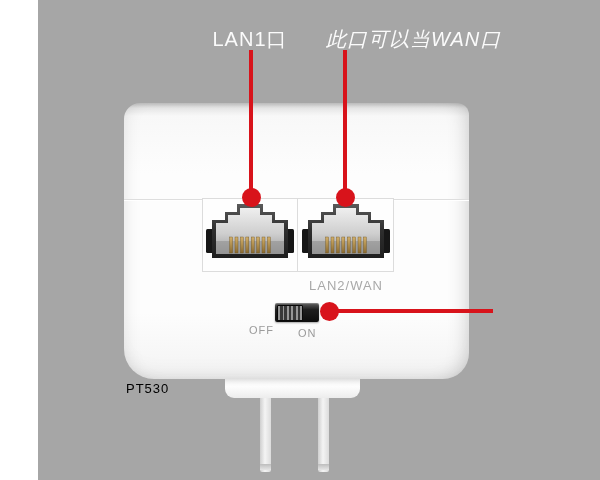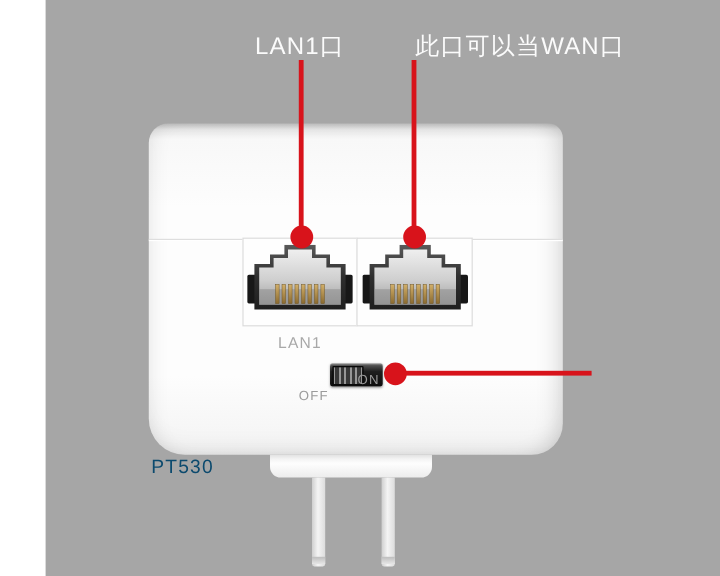--- a/index.html
+++ b/index.html
@@ -38,21 +38,21 @@
     left:151px;top:200px;width:44px;height:19px;border-radius:2px;
     background:linear-gradient(180deg,#606060,#1e1e1e 35%,#0d0d0d);
     box-shadow:0 1px 2px rgba(0,0,0,.35), inset 0 1px 1px rgba(255,255,255,.25);
   }
   .switch-knob{
     left:2px;top:2px;width:24px;height:14px;border-radius:1px;
     background:repeating-linear-gradient(90deg,#969696 0 1.5px,#383838 1.5px 4.5px);
     border:1px solid #090909;
   }
   .switch-label{color:#9b9b9b;font-size:11px;letter-spacing:1px;text-align:left;}
-  .model-label{color:#0c4a6e;font-size:16px;letter-spacing:1px;}
+  .model-label{color:#000000;font-size:13px;letter-spacing:1px;}
   
   .plug-base{
     left:187px;top:379px;width:135px;height:19px;border-radius:0 0 9px 9px;
     background:linear-gradient(180deg,#f2f2f2,#fdfdfd 40%,#ececec);
     box-shadow:inset 0 5px 5px -4px rgba(0,0,0,.10);
   }
   .plug-prong{
     top:398px;width:11px;height:74px;border-radius:0 0 2px 2px;
     background:linear-gradient(90deg,#cfcfcf,#f4f4f4 45%,#dcdcdc);
   }
@@ -61,21 +61,21 @@
     background:linear-gradient(180deg,#bdbdbd,#e6e6e6);
   }
 </style>
 </head>
 <body>
 
 <div class="stage">
 
   <div class="abs callout-text" style="left:112px;top:26px;width:200px;text-align:center;">LAN1口</div>
 
-  <div class="abs callout-text" style="left:308px;top:26px;">此口可以当WAN口</div>
+  <div class="abs callout-text" style="left:288px;top:26px;font-style:italic;">此口可以当WAN口</div>
 
   <div class="abs device-body">
     <div class="abs device-seam"></div>
 
     <div class="abs port-frame" style="left:78px;top:95px;width:96px;height:74px;">
       <svg class="abs" style="left:3px;top:5px;" width="88" height="60" viewBox="0 0 88 60">
         <defs>
           <linearGradient id="g-dark" x1="0" y1="0" x2="0" y2="1">
             <stop offset="0" stop-color="#5a5a5a"></stop>
               <stop offset="0.5" stop-color="#2e2e2e"></stop>
@@ -121,27 +121,27 @@
           <rect x="34.4" y="33" width="3" height="16"></rect>
             <rect x="39.8" y="33" width="3" height="16"></rect>
           <rect x="45.2" y="33" width="3" height="16"></rect>
             <rect x="50.6" y="33" width="3" height="16"></rect>
           <rect x="56" y="33" width="3" height="16"></rect>
             <rect x="61.4" y="33" width="3" height="16"></rect>
         </g>
       </svg>
     </div>
 
-    <div class="abs port-label" style="left:86px;top:175px;width:80px;">LAN1</div>
+    <div class="abs port-label" style="left:174px;top:175px;width:96px;">LAN2/WAN</div>
 
     <div class="abs switch-body">
       <div class="abs switch-knob"></div>
     </div>
     <div class="abs switch-label" style="left:125px;top:221px;width:40px;">OFF</div>
-    <div class="abs switch-label" style="left:174px;top:208px;width:40px;">ON</div>
+    <div class="abs switch-label" style="left:174px;top:224px;width:40px;">ON</div>
   </div>
 
   <div class="abs plug-base"></div>
   <div class="abs plug-prong" style="left:222px;"></div>
   <div class="abs plug-prong" style="left:280px;"></div>
 
   <div class="abs model-label" style="left:88px;top:381px;">PT530</div>
 
   <div class="abs callout-line-v" style="left:211px;top:50px;height:140px;"></div>
   <div class="abs callout-dot" style="left:204px;top:188px;"></div>

